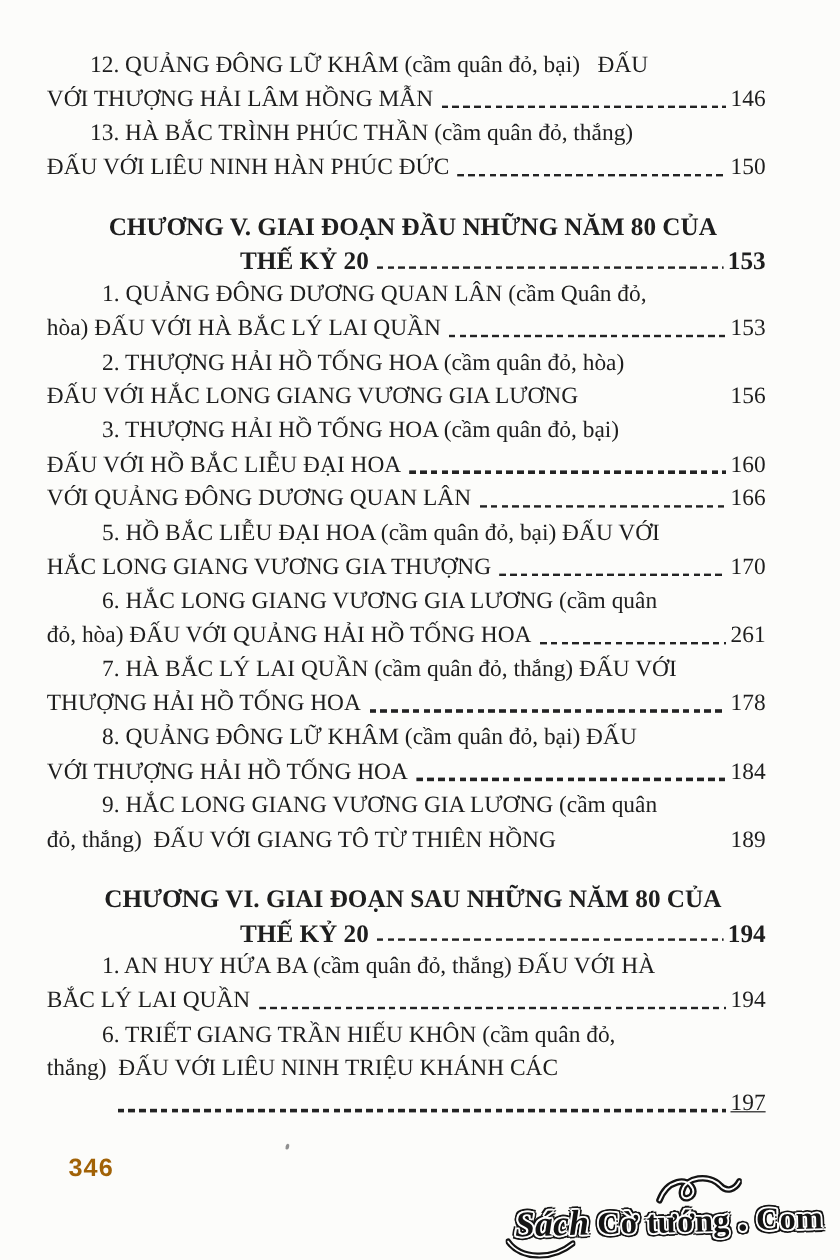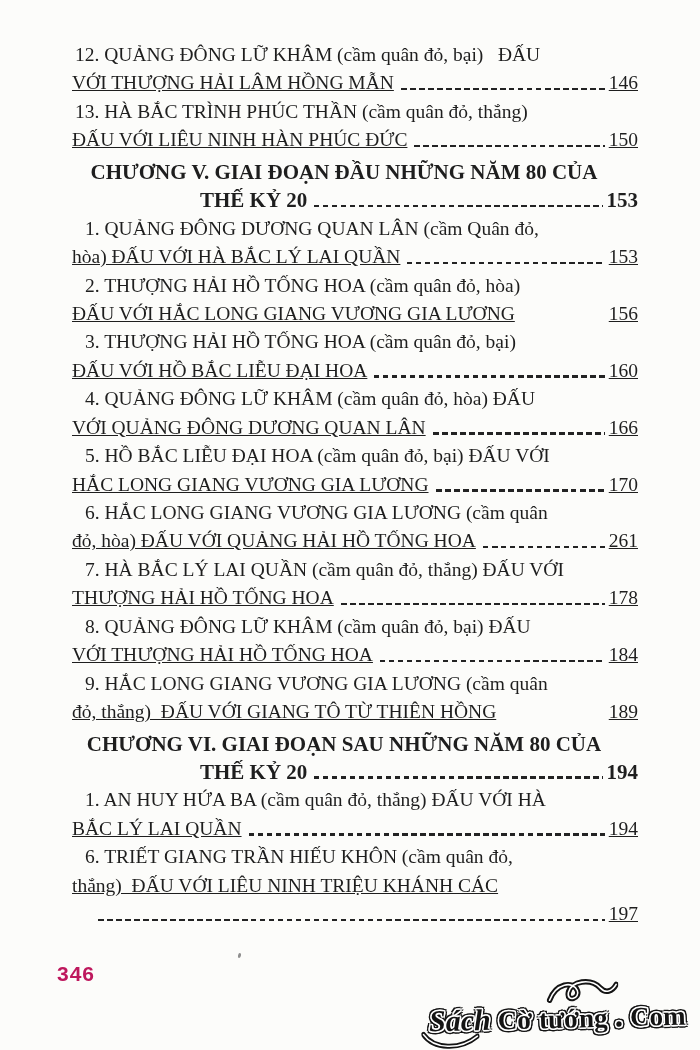--- a/index.html
+++ b/index.html
@@ -11,33 +11,33 @@
   }
   #toc{position:absolute;top:41px;left:0;right:0;}
   .line{
     display:flex;align-items:stretch;height:28.45px;line-height:28.45px;
     padding-right:62px;overflow:hidden;font-size:19.5px;
   }
   .txt{white-space:pre;}
   .pg{white-space:pre;}
   .l-n2{padding-left:75px;}
   .l-n1{padding-left:85px;text-align:center;}
-  .l-cont{padding-left:72px;text-decoration:underline;}
+  .l-cont{padding-left:39px;}
   .l-dash{padding-left:91px;text-decoration:underline;}
-  .l-ch1{font-weight:bold;font-size:21px;justify-content:center;padding-left:50px;padding-right:62px;margin-top:3px;}
+  .l-ch1{font-weight:bold;font-size:21px;justify-content:center;padding-left:50px;padding-right:62px;margin-top:20px;}
   .l-ch2{font-weight:bold;font-size:21px;padding-left:200px;text-align:right;}
   .leader{
     flex:1;min-width:6px;height:2.4px;margin:auto 4px 7.5px 7px;
     background:repeating-linear-gradient(90deg,#232323 0 5.5px,transparent 5.5px 9px);
   }
   .spacer{flex:1;min-width:2px;}
   #folio{
     position:absolute;left:57px;top:962px;
     font-family:"Liberation Sans","DejaVu Sans",sans-serif;
-    font-weight:bold;font-size:21px;letter-spacing:1px;color:#be185d;
+    font-weight:bold;font-size:21px;letter-spacing:1px;color:#a16207;
   }
   #speck{position:absolute;left:238px;top:953px;width:3px;height:5px;background:#8f8f8f;border-radius:50%;transform:rotate(14deg);}
   #watermark{
     position:absolute;right:14px;top:998px;
     display:flex;align-items:baseline;gap:7px;
     font-weight:bold;transform:rotate(-1.5deg);
     color:#141414;
     text-shadow:
       -1.5px 0 0 #fff, 1.5px 0 0 #fff, 0 -1.5px 0 #fff, 0 1.5px 0 #fff,
       -1.2px -1.2px 0 #fff, 1.2px -1.2px 0 #fff, -1.2px 1.2px 0 #fff, 1.2px 1.2px 0 #fff,
@@ -98,33 +98,30 @@
         <span class="pg">156</span>
       </div>
       <div class="line l-n1">
         <span class="txt">3. THƯỢNG HẢI HỒ TỐNG HOA (cầm quân đỏ, bại)</span>
       </div>
       <div class="line l-cont">
         <span class="txt">ĐẤU VỚI HỒ BẮC LIỄU ĐẠI HOA</span>
         <span class="leader"></span>
         <span class="pg">160</span>
       </div>
-      <div class="line l-n1">
-        <span class="txt">4. QUẢNG ĐÔNG LỮ KHÂM (cầm quân đỏ, hòa) ĐẤU</span>
-      </div>
       <div class="line l-cont">
         <span class="txt">VỚI QUẢNG ĐÔNG DƯƠNG QUAN LÂN</span>
         <span class="leader"></span>
         <span class="pg">166</span>
       </div>
       <div class="line l-n1">
         <span class="txt">5. HỒ BẮC LIỄU ĐẠI HOA (cầm quân đỏ, bại) ĐẤU VỚI</span>
       </div>
       <div class="line l-cont">
-        <span class="txt">HẮC LONG GIANG VƯƠNG GIA LƯƠNG</span>
+        <span class="txt">HẮC LONG GIANG VƯƠNG GIA THƯỢNG</span>
         <span class="leader"></span>
         <span class="pg">170</span>
       </div>
       <div class="line l-n1">
         <span class="txt">6. HẮC LONG GIANG VƯƠNG GIA LƯƠNG (cầm quân</span>
       </div>
       <div class="line l-cont">
         <span class="txt">đỏ, hòa) ĐẤU VỚI QUẢNG HẢI HỒ TỐNG HOA</span>
         <span class="leader"></span>
         <span class="pg">261</span>

